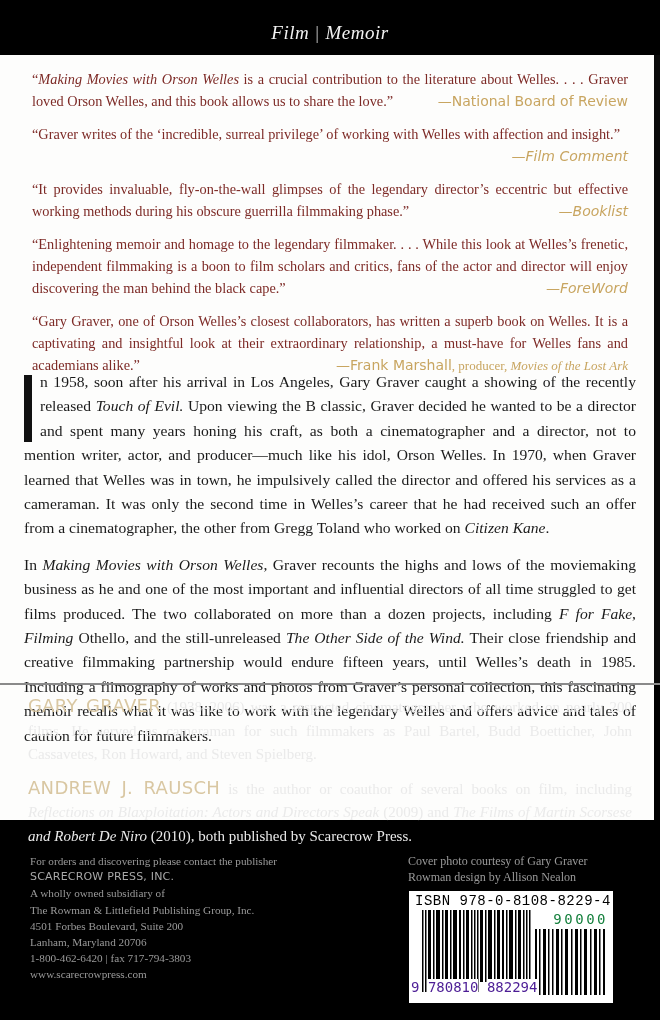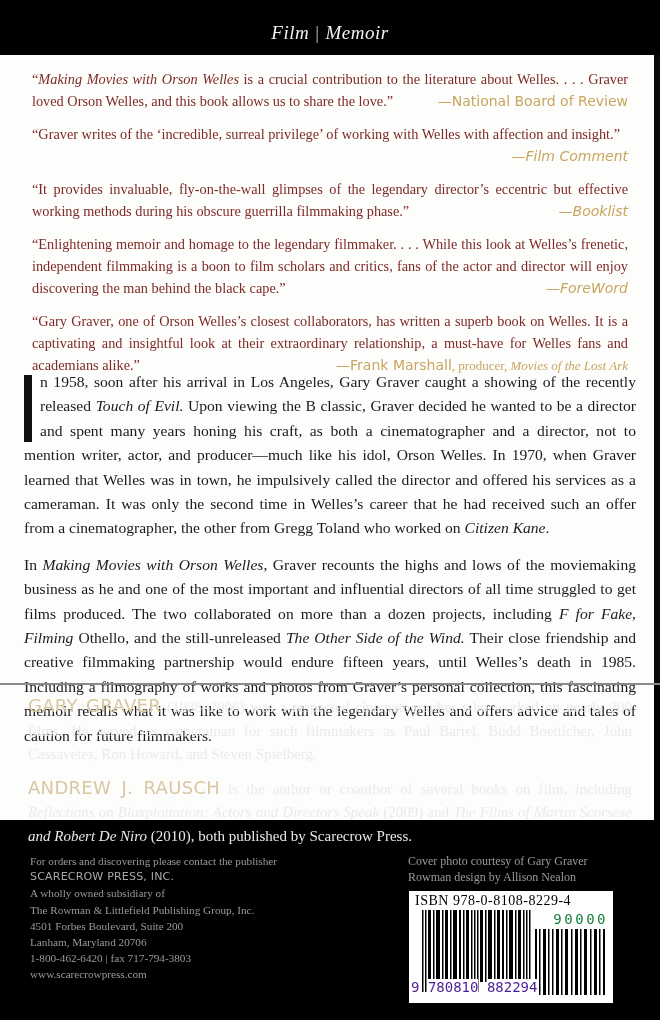--- a/index.html
+++ b/index.html
@@ -41,21 +41,21 @@
   .bios { position: absolute; left: 28px; top: 694px; width: 604px; color: #eaeaea; font-size: 15px; line-height: 23.5px; text-align: justify; }
   .bios p { margin-bottom: 9px; }
   .bios .name { font-family: "DejaVu Sans", "Liberation Sans", sans-serif; color: #d9c7a2; font-size: 18px; letter-spacing: 0.3px; }
 
   .publisher { position: absolute; left: 30px; top: 853px; color: #9a9a9a; font-size: 11.2px; line-height: 16.2px; }
   .publisher .pubname { font-family: "DejaVu Sans", "Liberation Sans", sans-serif; font-size: 11px; color: #a8a8a8; letter-spacing: 0.2px; }
 
   .credits { position: absolute; left: 408px; top: 853px; color: #9a9a9a; font-size: 12px; line-height: 16px; }
 
   .barcode-box { position: absolute; left: 409px; top: 891px; width: 204px; height: 112px; background: #fff; }
-  .isbn-label { position: absolute; left: 6px; top: 2px; font-family: Liberation Serif, serif; font-size: 14px; letter-spacing: 0.5px; color: #000; }
+  .isbn-label { position: absolute; left: 6px; top: 2px; font-family: Liberation Mono, monospace; font-size: 14px; letter-spacing: 0.5px; color: #000; }
   .price-code { position: absolute; right: 5px; top: 20px; font-family: "DejaVu Sans Mono", "Liberation Mono", monospace; font-size: 14px; letter-spacing: 2.5px; color: #15803d; }
   .bars-main { position: absolute; left: 13px; top: 19px; width: 110px; height: 82px; }
   .bars-addon { position: absolute; left: 126px; top: 38px; width: 72px; height: 66px; }
   .bar-digits { position: absolute; left: 2px; top: 88px; font-family: "DejaVu Sans Mono", "Liberation Mono", monospace; font-size: 14px; color: #4c1d95; background: transparent; text-align: center; }
   .bar-digits span { background: #fff; }
 </style>
 </head>
 <body>
 
 <div class="top-band">

